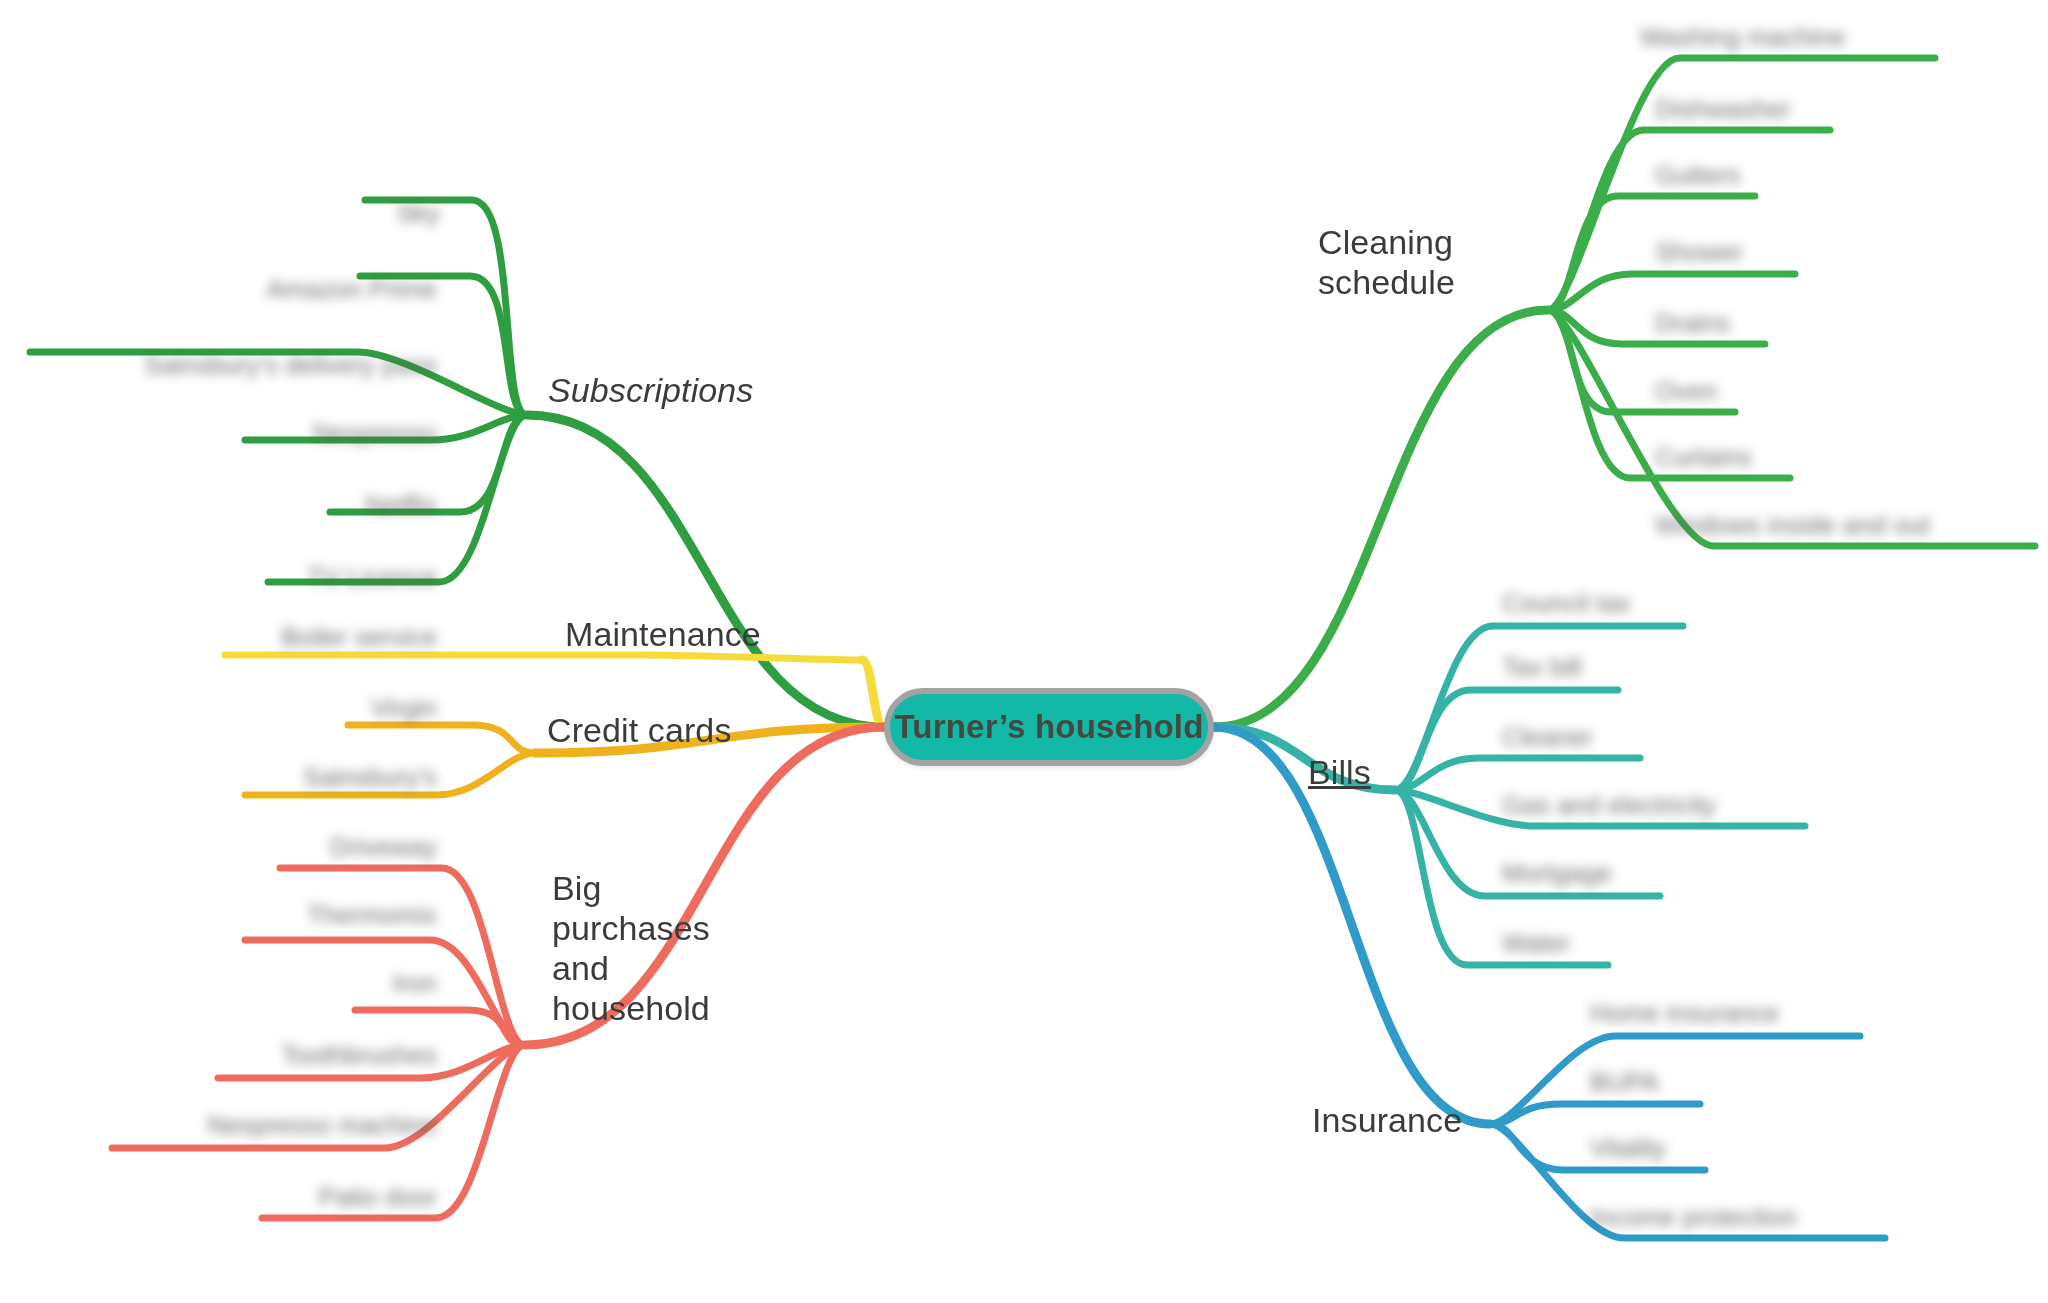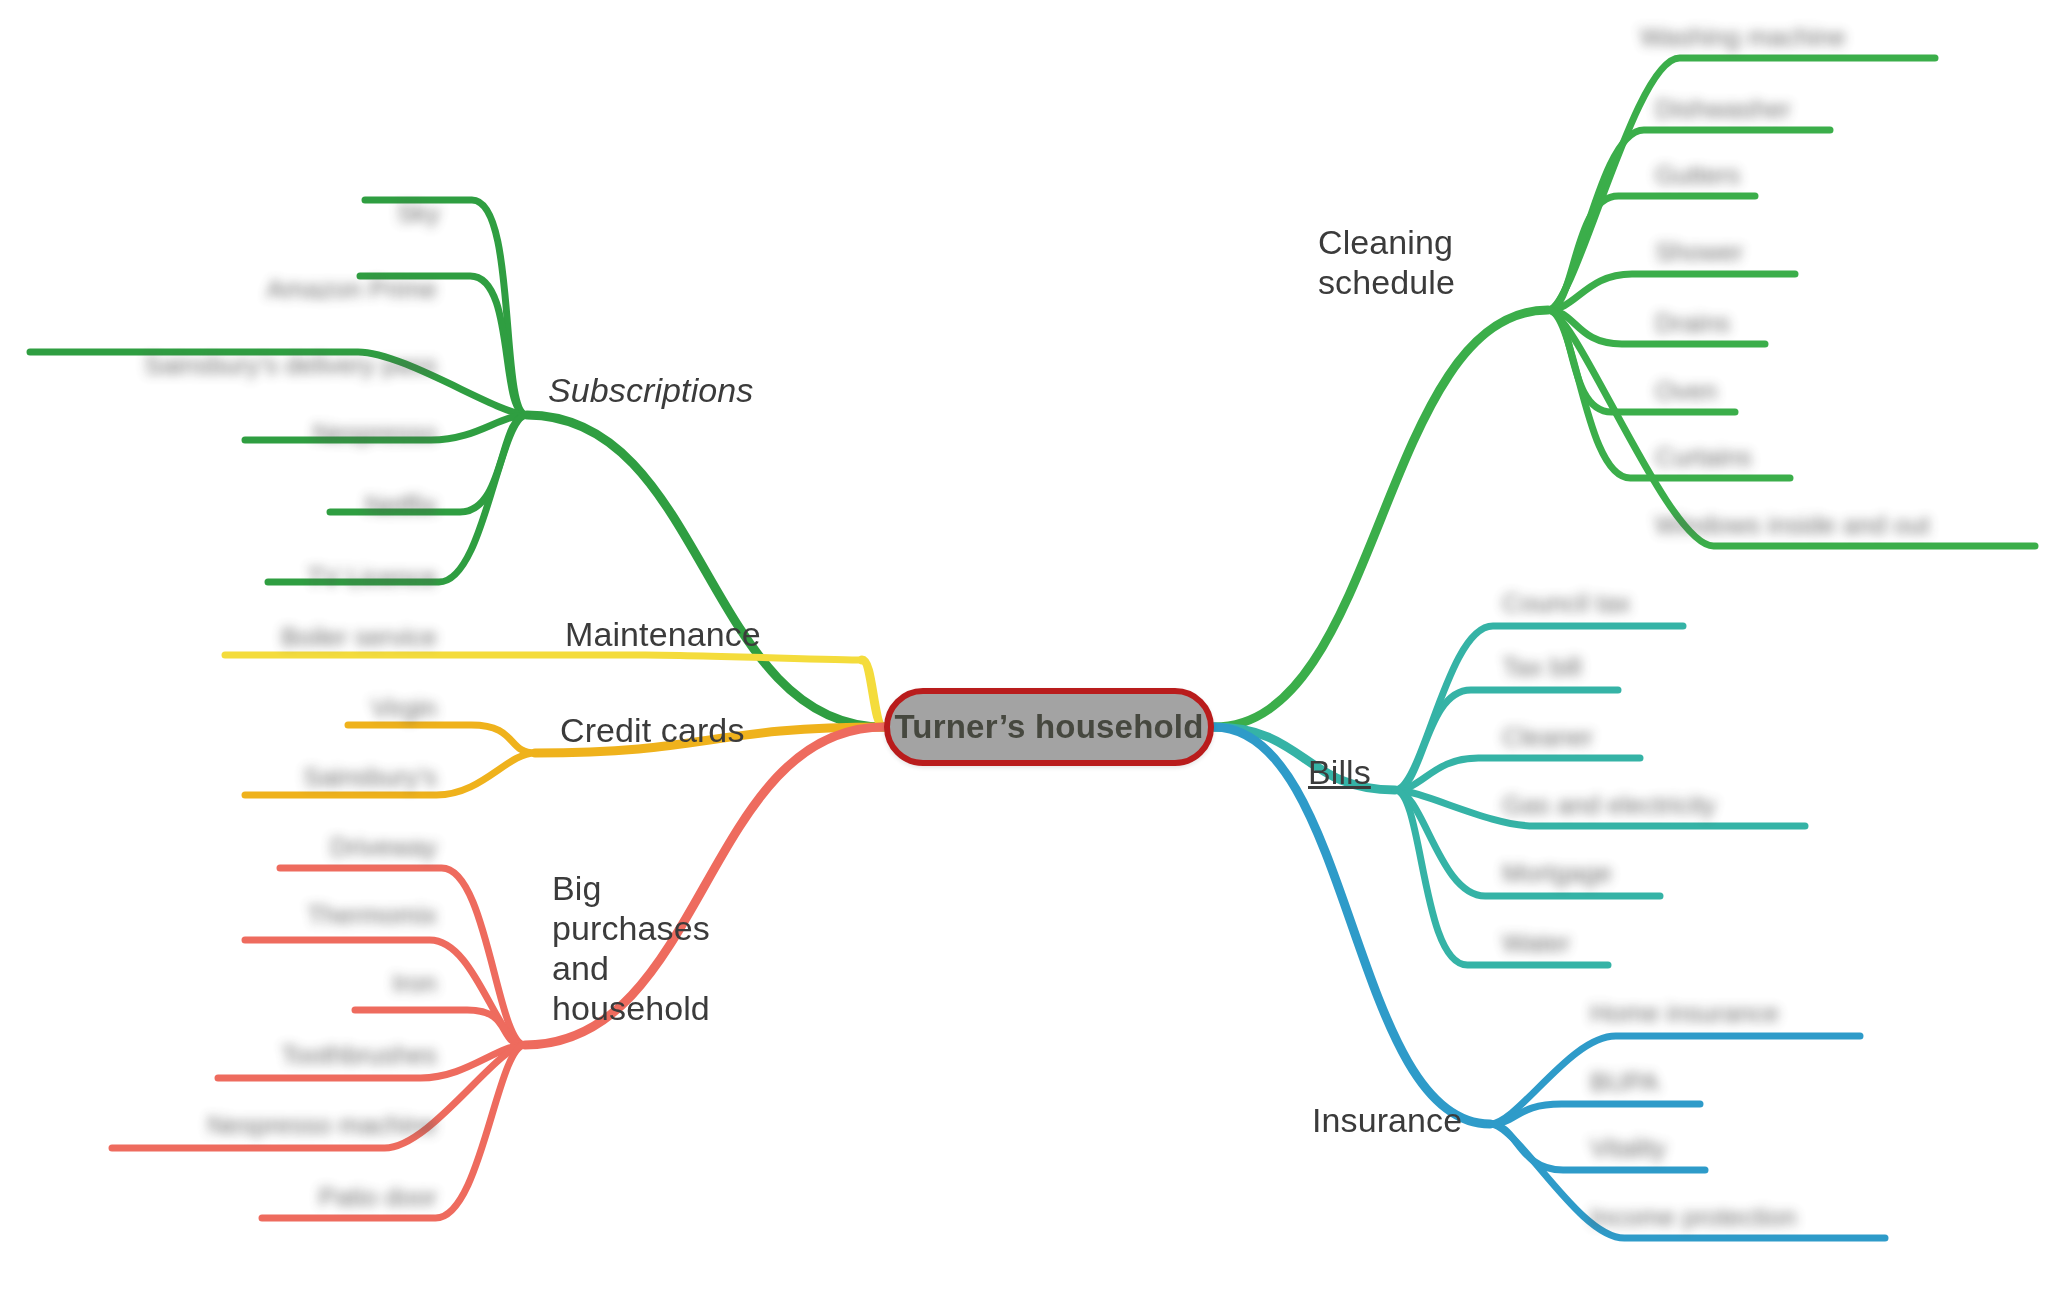--- a/index.html
+++ b/index.html
@@ -23,23 +23,23 @@
     opacity:.85;
     white-space:nowrap;
   }
   .leaf-left{text-align:right;}
   .leaf-right{text-align:left;}
 
   #center-node{
     position:absolute;
     left:884px; top:688px;
     width:330px; height:78px;
-    border:6px solid #b91c1c;
+    border:6px solid #a3a3a3;
     border-radius:40px;
-    background:#a3a3a3;
+    background:#14b8a6;
     box-sizing:border-box;
     display:flex;align-items:center;justify-content:center;
     box-shadow:0 2px 4px rgba(0,0,0,.10);
   }
   #center-node span{
     font-size:33px;
     font-weight:bold;
     color:#46483f;
     letter-spacing:.2px;
   }
@@ -92,21 +92,21 @@
       <path d="M 1490 1124 C 1518 1124, 1578.3 1238, 1624.3 1238 L 1885 1238" stroke="#2e9bc9" stroke-width="7" fill="none" stroke-linecap="round" stroke-linejoin="round"></path>
     </svg>
 
   <div id="center-node">
     <span>Turner’s household</span>
   </div>
 
   <div id="labels">
       <div class="node-label branch-label" style="left: 548px; top: 370px; font-style: italic;">Subscriptions</div>
       <div class="node-label branch-label" style="left: 565px; top: 614px;">Maintenance</div>
-      <div class="node-label branch-label" style="left: 560px; top: 710px;">Credit cards</div>
+      <div class="node-label branch-label" style="left: 547px; top: 710px;">Credit cards</div>
       <div class="node-label branch-label" style="left: 552px; top: 868px;">Big
 purchases
 and
 household</div>
       <div class="node-label branch-label" style="left: 1310px; top: 222px; margin-left: 8px;">Cleaning
 schedule</div>
       <div class="node-label branch-label" style="left: 1308px; top: 752px; text-decoration: underline;">Bills</div>
       <div class="node-label branch-label" style="left: 1312px; top: 1100px;">Insurance</div>
       <div class="node-label leaf-label leaf-left" style="right: 1608px; top: 198px;">Sky</div>
       <div class="node-label leaf-label leaf-left" style="right: 1611px; top: 274px;">Amazon Prime</div>

